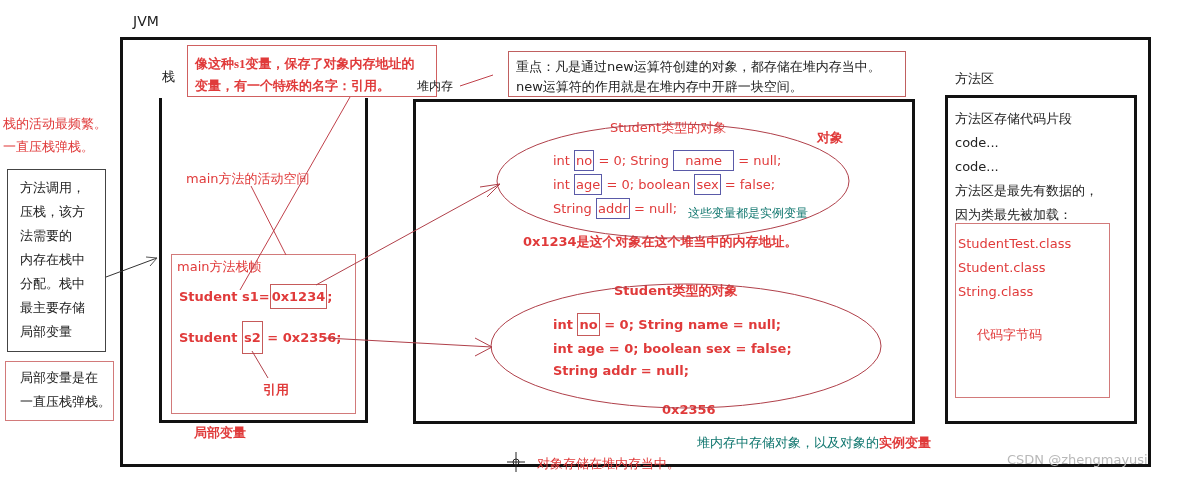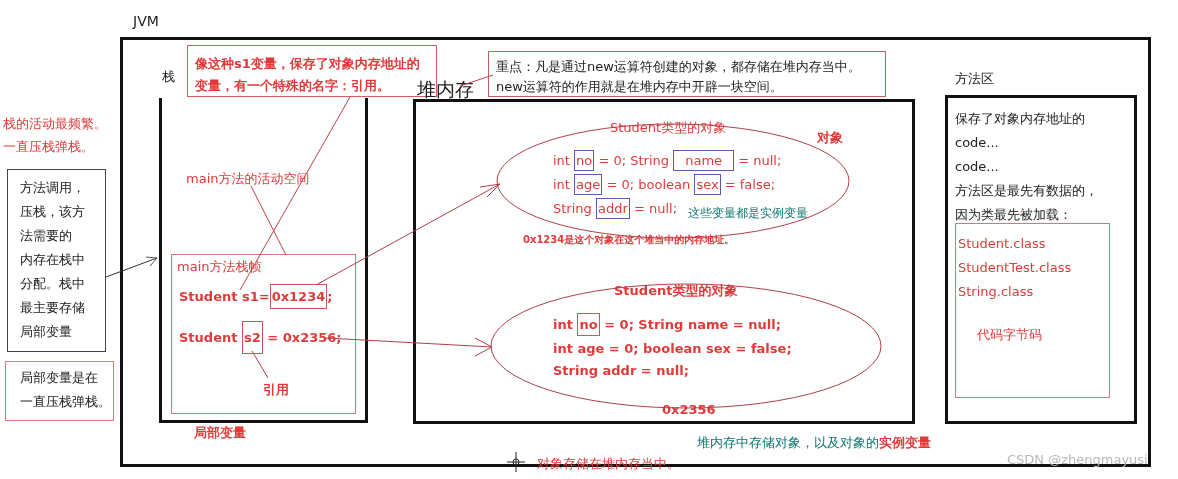--- a/index.html
+++ b/index.html
@@ -45,21 +45,21 @@
     <div>局部变量是在</div>
     <div>一直压栈弹栈。</div>
   </div>
 </div>
 
 <div class="txt black" style="left:162px;top:70px;font-size:13px;">栈</div>
 <div class="stackwall" style="left:159px;top:98px;height:325px;"></div>
 <div class="stackwall" style="left:365px;top:98px;height:325px;"></div>
 <div class="abs" style="left:159px;top:420px;width:209px;height:3px;background:#111;"></div>
 
-<div class="redbox" style="left:187px;top:45px;width:250px;height:52px;border-color:#d06060;">
+<div class="redbox" style="left:187px;top:45px;width:250px;height:52px;border-color:#d06060;font-family:Liberation Serif, serif;">
   <div class="abs red bold" style="left:7px;top:7px;font-size:13px;line-height:22px;">
     <div>像这种s1变量，保存了对象内存地址的</div>
     <div>变量，有一个特殊的名字：引用。</div>
   </div>
 </div>
 
 <div class="txt red" style="left:186px;top:172px;">main方法的活动空间</div>
 
 <div class="redbox" style="left:171px;top:254px;width:185px;height:160px;">
   <div class="txt red" style="left:5px;top:5px;font-size:13px;">main方法栈帧</div>
@@ -67,70 +67,70 @@
     <span>Student s1=</span><span style="border:1px solid #c65a5a;padding:4px 1px;">0x1234</span><span>;</span>
   </div>
   <div class="txt red bold" style="left:7px;top:76px;font-size:13px;">
     <span>Student </span><span style="border:1px solid #c65a5a;padding:8px 1px;">s2</span><span> = 0x2356;</span>
   </div>
   <div class="txt red bold" style="left:91px;top:128px;font-size:13px;">引用</div>
 </div>
 
 <div class="txt red bold" style="left:194px;top:426px;font-size:13px;">局部变量</div>
 
-<div class="txt black" style="left:417px;top:80px;font-size:19px;">堆内存</div>
-<div class="redbox" style="left:488px;top:51px;width:398px;height:46px;border-color:#c06060;">
+<div class="txt black" style="left:417px;top:80px;font-size:12px;">堆内存</div>
+<div class="redbox" style="left:508px;top:51px;width:398px;height:46px;border-color:#c06060;">
   <div class="abs black" style="left:7px;top:5px;font-size:13px;line-height:20px;">
     <div>重点：凡是通过new运算符创建的对象，都存储在堆内存当中。</div>
     <div>new运算符的作用就是在堆内存中开辟一块空间。</div>
   </div>
 </div>
 <div class="blackbox" style="left:413px;top:99px;width:502px;height:325px;"></div>
 
 <div class="txt red" style="left:610px;top:121px;font-size:13px;">Student类型的对象</div>
 <div class="txt red bold" style="left:817px;top:131px;font-size:13px;">对象</div>
 
 <div class="txt red" style="left:553px;top:154px;font-size:13px;">
   <span>int </span><span style="border:1px solid #5a5aa8;padding:2px 1px;">no</span><span> = 0;  String </span><span style="border:1px solid #5a5aa8;padding:2px 11px;">name</span><span> = null;</span>
 </div>
 <div class="txt red" style="left:553px;top:178px;font-size:13px;">
   <span>int </span><span style="border:1px solid #5a5aa8;padding:2px 1px;">age</span><span> = 0; boolean </span><span style="border:1px solid #5a5aa8;padding:2px 1px;">sex</span><span> = false;</span>
 </div>
 <div class="txt red" style="left:553px;top:202px;font-size:13px;">
   <span>String </span><span style="border:1px solid #5a5aa8;padding:2px 1px;">addr</span><span> = null;</span>
 </div>
 <div class="txt blue" style="left:688px;top:207px;font-size:12px;">这些变量都是实例变量</div>
-<div class="txt red bold" style="left:523px;top:235px;font-size:10px;">0x1234是这个对象在这个堆当中的内存地址。</div>
+<div class="txt red bold" style="left:523px;top:235px;font-size:13px;">0x1234是这个对象在这个堆当中的内存地址。</div>
 
 <div class="txt red bold" style="left:614px;top:284px;font-size:13px;">Student类型的对象</div>
 <div class="txt red bold" style="left:553px;top:318px;font-size:13px;">
   <span>int </span><span style="border:1px solid #c65a5a;padding:3px 1px;">no</span><span> = 0;  String name = null;</span>
 </div>
 <div class="txt red bold" style="left:553px;top:342px;font-size:13px;">int age = 0; boolean sex = false;</div>
 <div class="txt red bold" style="left:553px;top:364px;font-size:13px;">String addr = null;</div>
 <div class="txt red bold" style="left:662px;top:403px;font-size:13px;">0x2356</div>
 
 <div class="txt red" style="left:537px;top:457px;font-size:13px;">对象存储在堆内存当中。</div>
 <div class="txt" style="left:697px;top:436px;font-size:13px;">
   <span class="blue">堆内存中存储对象，以及对象的</span><span class="red bold">实例变量</span>
 </div>
 
 <div class="txt black" style="left:955px;top:72px;font-size:13px;">方法区</div>
 <div class="blackbox" style="left:945px;top:95px;width:192px;height:329px;">
   <div class="abs black" style="left:7px;top:9px;font-size:13px;line-height:24px;">
-    <div>保存了对象内存地址的</div>
+    <div>方法区存储代码片段</div>
     <div>code...</div>
     <div>code...</div>
     <div>方法区是最先有数据的，</div>
     <div>因为类最先被加载：</div>
   </div>
   <div class="redbox" style="left:7px;top:125px;width:155px;height:175px;">
     <div class="abs red" style="left:2px;top:8px;font-size:13px;line-height:24px;">
+      <div>StudentTest.class</div>
       <div>Student.class</div>
-      <div>StudentTest.class</div>
       <div>String.class</div>
     </div>
     <div class="txt red" style="left:21px;top:104px;font-size:13px;">代码字节码</div>
   </div>
 </div>
 
 <div class="txt" style="left:1007px;top:453px;font-size:13px;color:#b8b8b8;">CSDN @zhengmayusi</div>
 
 <svg class="overlay" viewBox="0 0 1178 479">
 

